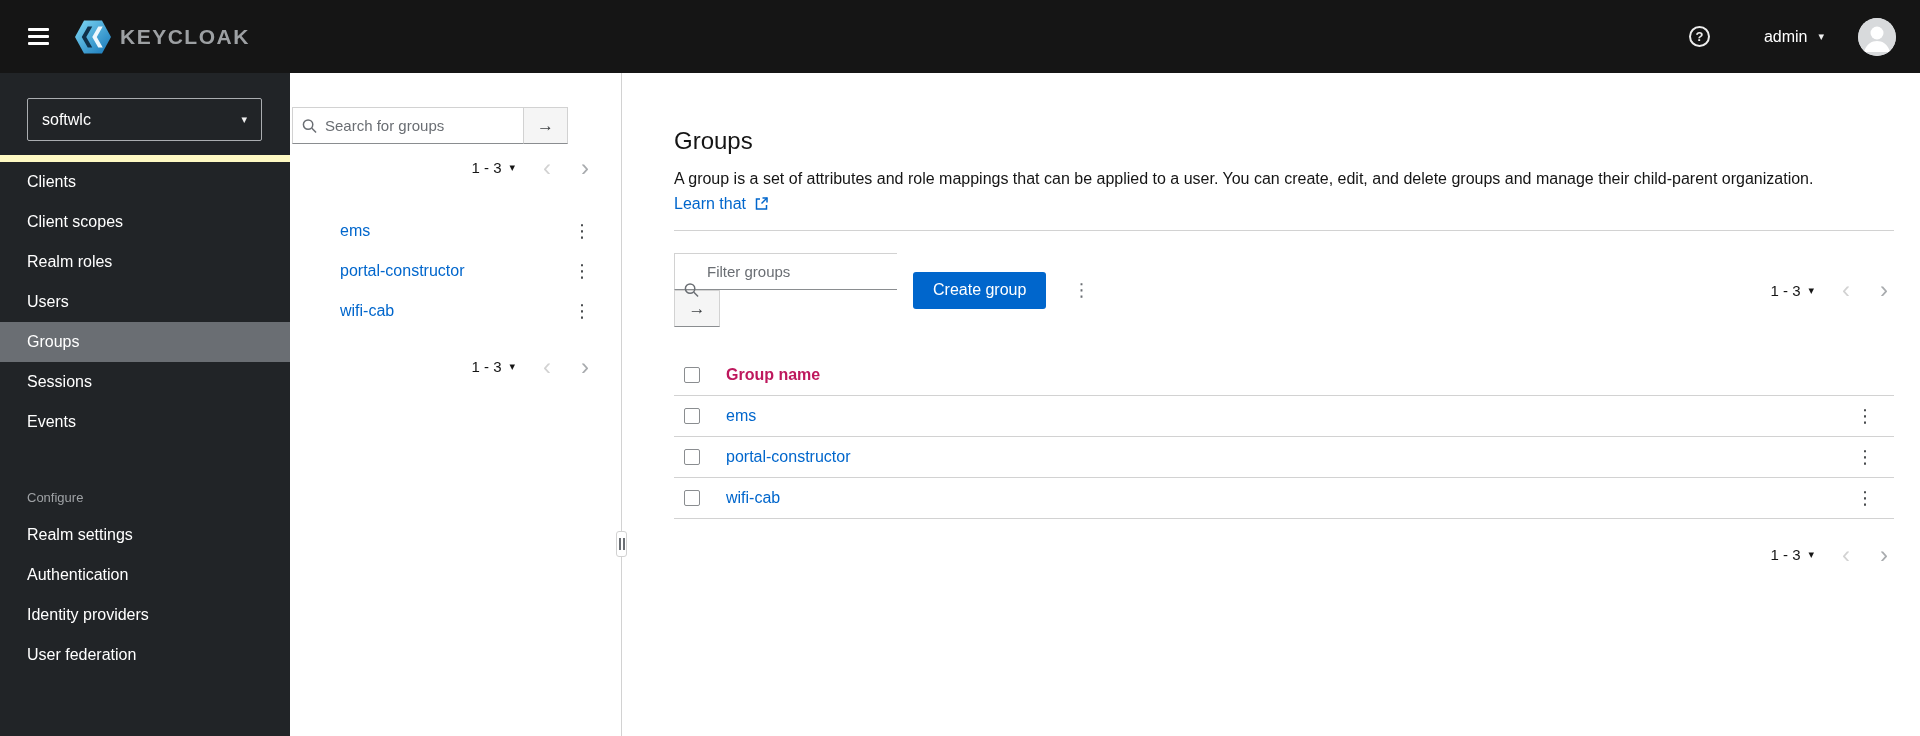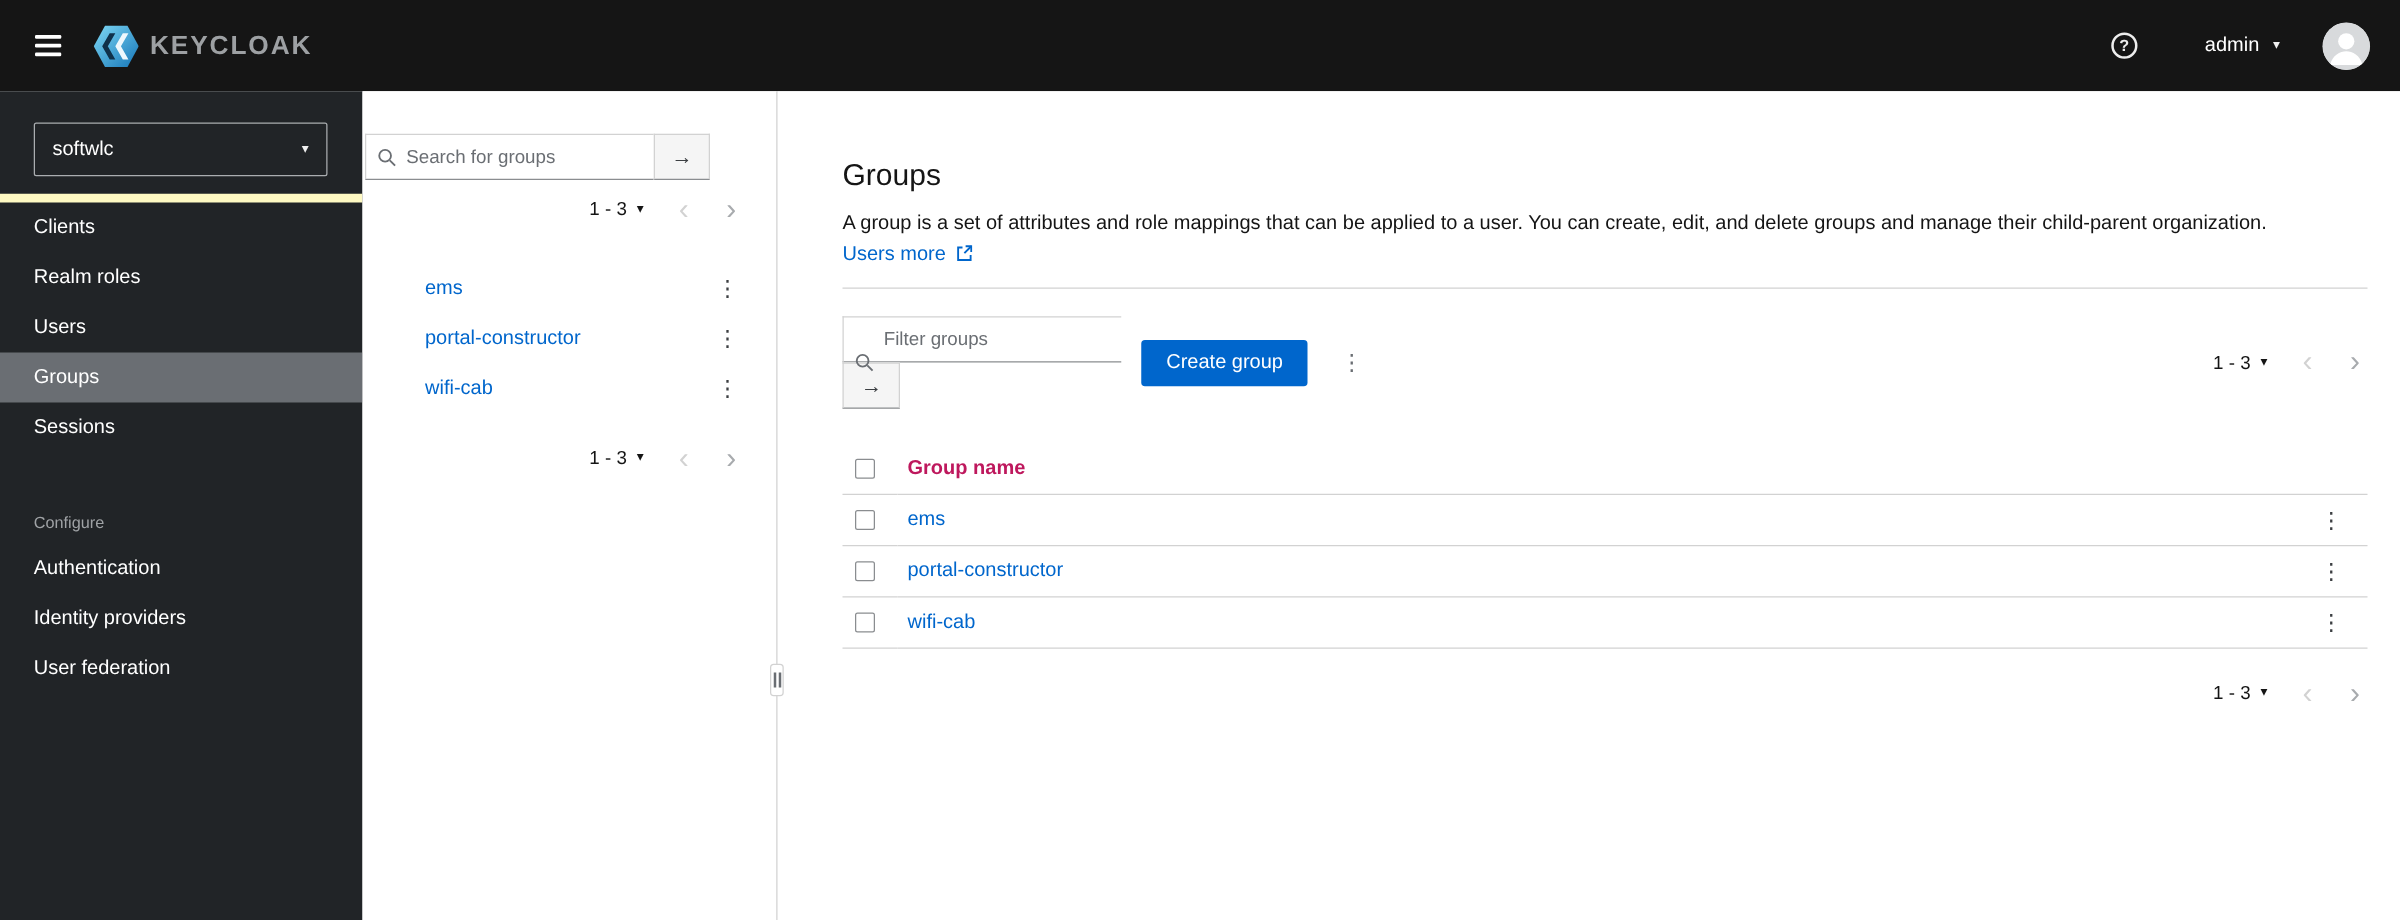--- a/index.html
+++ b/index.html
@@ -139,27 +139,30 @@
 
     <nav class="sidebar">
       <div class="realm-wrap">
         <button class="realm-selector">
           <span>softwlc</span>
           <span class="caret light">▾</span>
         </button>
       </div>
       <div class="nav-section">
         <a class="nav-item">Clients</a>
+        <a class="nav-item">Client scopes</a>
         <a class="nav-item">Realm roles</a>
         <a class="nav-item">Users</a>
         <a class="nav-item active">Groups</a>
         <a class="nav-item">Sessions</a>
+        <a class="nav-item">Events</a>
       </div>
       <div class="nav-section nav-section-configure">
         <div class="nav-section-title">Configure</div>
+        <a class="nav-item">Realm settings</a>
         <a class="nav-item">Authentication</a>
         <a class="nav-item">Identity providers</a>
         <a class="nav-item">User federation</a>
       </div>
     </nav>
 
     <aside class="drawer">
       <div class="search-group">
         <span class="search-icon-wrap">
           <svg width="15" height="15" viewBox="0 0 16 16" fill="none" stroke="#6a6e73" stroke-width="1.6">
@@ -212,21 +215,21 @@
           <i></i>
           <i></i>
         </div>
     </aside>
 
     <main class="content">
       <h1 class="page-title">Groups</h1>
       <p class="page-desc">
         <span>A group is a set of attributes and role mappings that can be applied to a user. You can create, edit, and delete groups and manage their child-parent organization.</span>
         <a class="learn-more">
-          <span>Users more</span>
+          <span>Learn that</span>
           <svg class="external-icon" width="13" height="13" viewBox="0 0 13 13" fill="none" stroke="#0066cc" stroke-width="1.5">
             <path d="M5 2H1.5v10h10V8"></path>
               <path d="M7.5 1h4.5v4.5"></path>
               <path d="M12 1L6.5 6.5"></path>
           </svg>
         </a>
       </p>
       <hr class="divider">
 
       <div class="toolbar">

